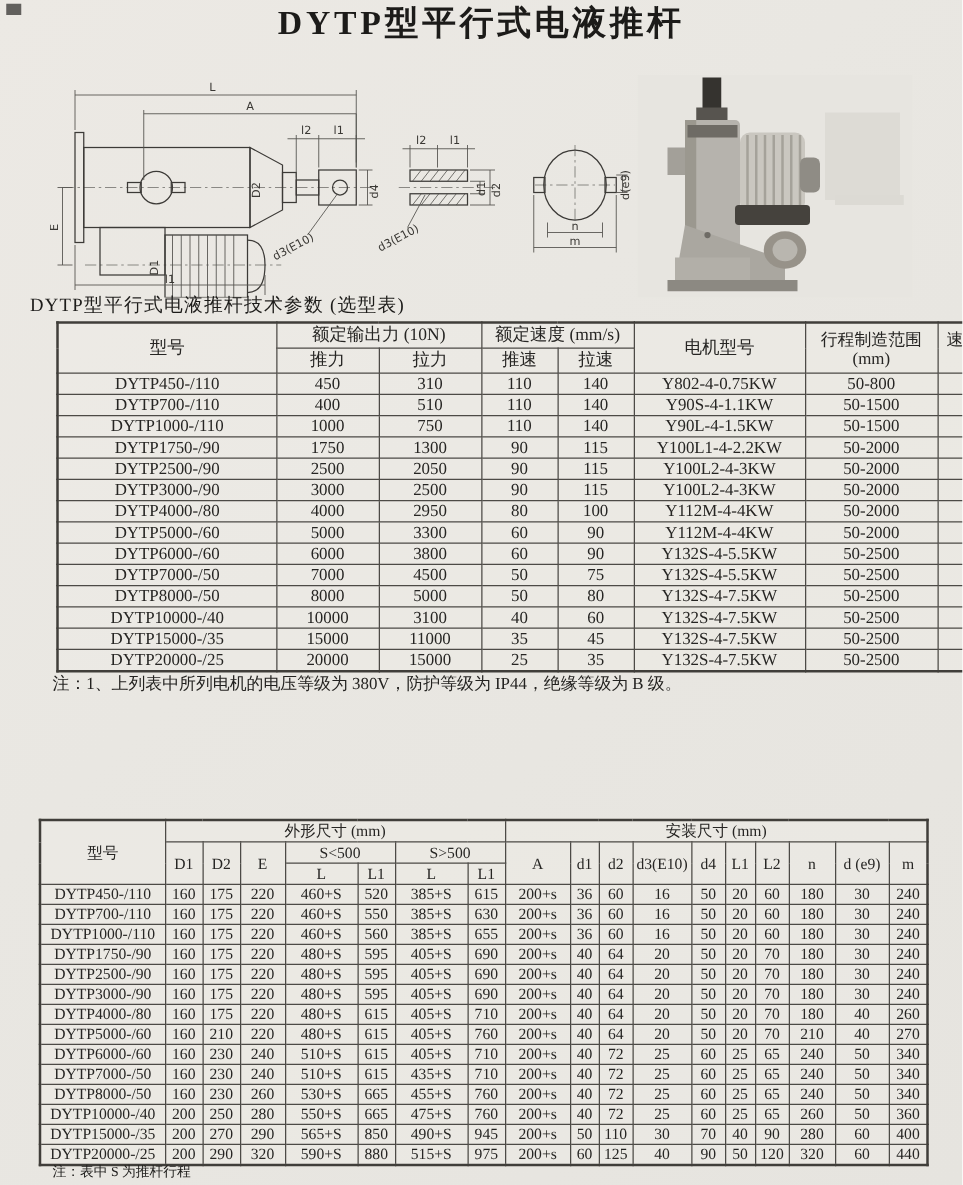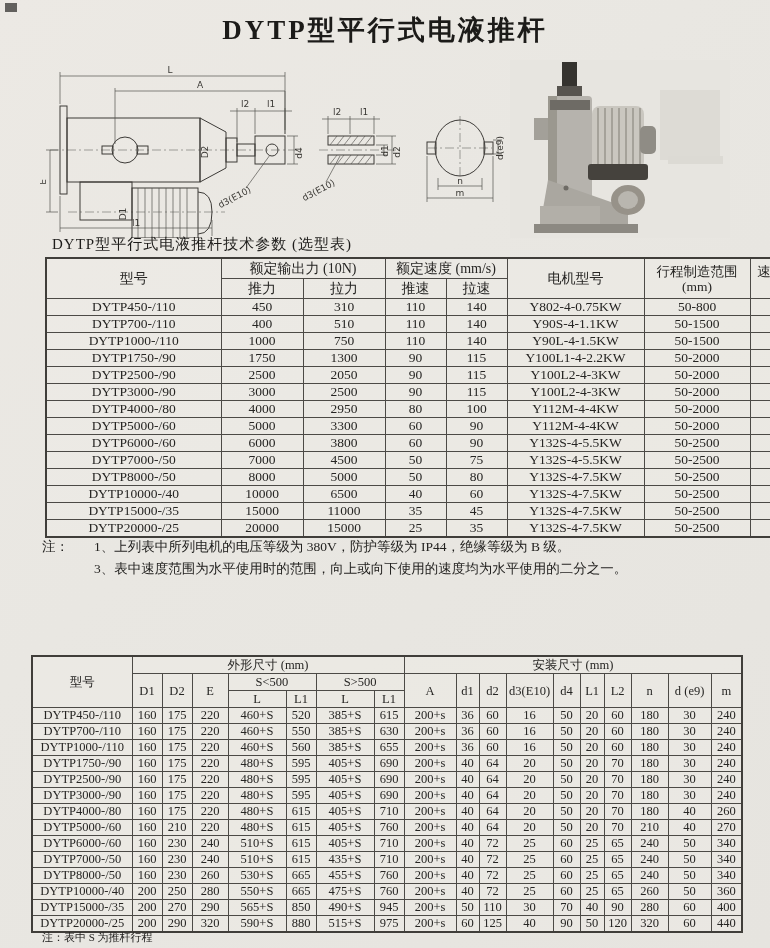--- a/index.html
+++ b/index.html
@@ -6,45 +6,45 @@
   .page{
     position:relative;
     width:770px;height:948px;
     background:linear-gradient(135deg,#ece9e4 0%,#e9e7e2 40%,#e6e4df 100%);
     font-family:"Liberation Serif","DejaVu Serif",serif;
     color:#232220;
     overflow:hidden;
   }
   .corner-mark{position:absolute;left:5px;top:3px;width:12px;height:9px;background:#4a4845;opacity:.85;}
   .page-title{
-    position:absolute;top:12px;left:0;width:100%;
+    position:absolute;top:0;left:0;width:100%;
     text-align:center;font-size:27px;font-weight:bold;letter-spacing:3px;
     color:#1c1b19;margin:0;
   }
   .figure-row{position:absolute;top:60px;left:40px;width:700px;height:178px;}
   .drawing{position:absolute;left:0;top:0;}
   .photo{position:absolute;left:470px;top:0;}
-  .caption{position:absolute;left:52px;font-size:15px;color:#1d1c1a;letter-spacing:1px;text-align:right;}
+  .caption{position:absolute;left:24px;font-size:15px;color:#1d1c1a;letter-spacing:1px;text-align:right;}
   .caption-1{top:235px;}
   .caption-2{top:631px;}
   table{border-collapse:collapse;table-layout:fixed;background:rgba(240,238,233,.35);}
   table,th,td{border:1px solid #4c4a46;}
   table{border:2px solid #403e3a;}
   th,td{padding:0;text-align:center;vertical-align:middle;color:#262523;overflow:hidden;white-space:nowrap;}
   .spec-table{position:absolute;top:257px;left:45px;width:684px;font-size:13.5px;}
   .spec-table th{font-weight:normal;font-size:14px;line-height:19px;}
   .spec-table td{height:16px;line-height:16px;font-size:13.5px;}
   .spec-table .hdr2{white-space:pre-line;line-height:15px;font-size:13.5px;}
   .dim-table{position:absolute;top:655px;left:31px;width:710px;font-size:12.5px;}
   .dim-table th{font-weight:normal;font-size:12.5px;line-height:16px;}
   .dim-table td{height:15px;line-height:15px;font-size:12.5px;}
   .notes{position:absolute;top:536px;left:42px;width:690px;display:flex;font-size:13.5px;line-height:21.5px;color:#232220;}
   .notes-label{flex:0 0 auto;white-space:nowrap;}
   .notes-items{flex:1 1 auto;}
-  .note-line{padding-left:2em;text-indent:-2em;white-space:normal;margin-left:25px;}
+  .note-line{padding-left:2em;text-indent:-2em;white-space:normal;}
   .dim-note{position:absolute;top:930px;left:42px;font-size:11px;color:#232220;}
   .dline{stroke:#3c3a37;stroke-width:1;fill:none;}
   .dthin{stroke:#55534f;stroke-width:.7;fill:none;}
   .dcl{stroke:#6a6864;stroke-width:.6;stroke-dasharray:9 3 2 3;fill:none;}
   .dtxt{font-family:"DejaVu Sans","Liberation Sans",sans-serif;font-size:9px;fill:#3a3834;}
   .hatch{stroke:#4a4844;stroke-width:.6;}
 </style>
 </head>
 <body>
 
@@ -291,21 +291,21 @@
           <td>5000</td>
           <td>50</td>
           <td>80</td>
           <td>Y132S-4-7.5KW</td>
           <td>50-2500</td>
           <td>5-50</td>
         </tr>
         <tr>
           <td>DYTP10000-/40</td>
           <td>10000</td>
-          <td>6500</td>
+          <td>3100</td>
           <td>40</td>
           <td>60</td>
           <td>Y132S-4-7.5KW</td>
           <td>50-2500</td>
           <td>5-40</td>
         </tr>
         <tr>
           <td>DYTP15000-/35</td>
           <td>15000</td>
           <td>11000</td>
@@ -325,21 +325,20 @@
           <td>50-2500</td>
           <td>5-25</td>
         </tr>
       </tbody>
   </table>
 
   <div class="notes">
     <span class="notes-label">注：</span>
     <div class="notes-items">
         <div class="note-line">1、上列表中所列电机的电压等级为 380V，防护等级为 IP44，绝缘等级为 B 级。</div>
-        <div class="note-line">3、表中速度范围为水平使用时的范围，向上或向下使用的速度均为水平使用的二分之一。</div>
       </div>
   </div>
 
 
   <table class="dim-table">
     <colgroup>
       <col style="width:100px">
         <col style="width:30px">
         <col style="width:30px">
         <col style="width:36px">

